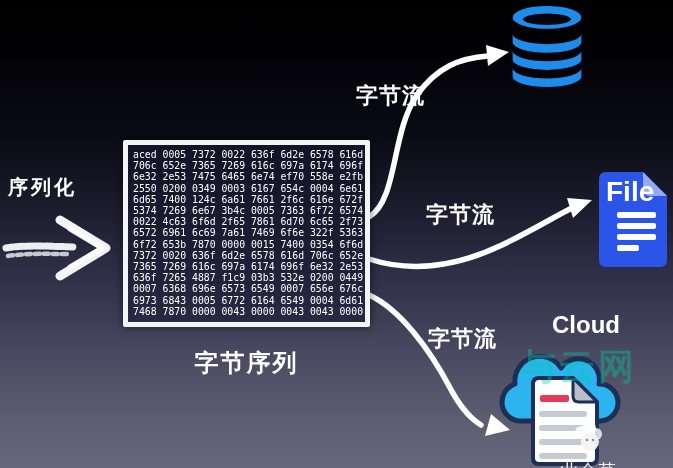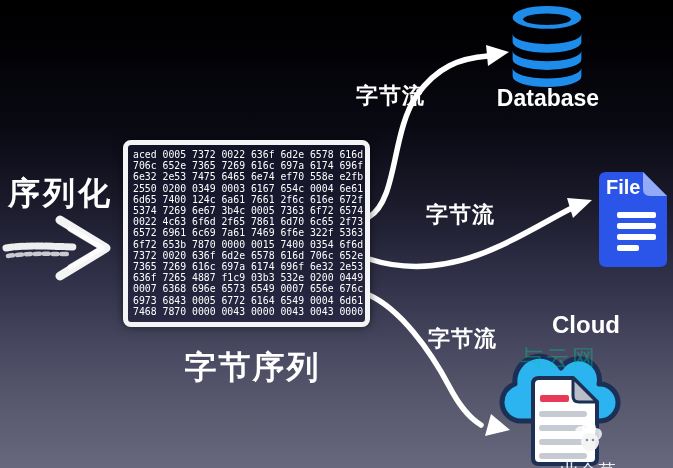--- a/index.html
+++ b/index.html
@@ -5,40 +5,40 @@
   html,body{margin:0;padding:0;background:#222;}
   .stage{
     position:relative;width:673px;height:468px;overflow:hidden;
     font-family:"Liberation Sans",sans-serif;
     background:linear-gradient(180deg,
       #000000 0%, #020206 12%, #0a0a14 28%, #1b1b2c 44%,
       #31314a 60%, #4a4a62 76%, #5d5d72 90%, #67677d 100%);
   }
   .abs{position:absolute;}
   .cn{color:#fff;font-weight:bold;line-height:1.1;}
-  .serialize{left:8px;top:176px;font-size:32px;letter-spacing:3px;z-index:4;}
-  .byteseq{left:129px;top:350px;width:247px;text-align:center;font-size:32px;letter-spacing:2px;z-index:4;}
+  .serialize{left:8px;top:176px;font-size:20px;letter-spacing:3px;z-index:4;}
+  .byteseq{left:123px;top:350px;width:247px;text-align:center;font-size:24px;letter-spacing:2px;z-index:4;}
   .bs{font-size:22px;letter-spacing:1px;z-index:4;}
   .bs1{left:356px;top:84px;}
   .bs2{left:426px;top:203px;}
   .bs3{left:428px;top:327px;}
   .hexbox{
     left:123px;top:140px;width:247px;height:187px;box-sizing:border-box;
-    border:5px solid #f4f4f6;border-radius:8px;z-index:3;
+    border:5px solid #f4f4f6;border-radius:2px;z-index:3;
     background:linear-gradient(180deg,#131327 0%,#1c1c33 55%,#292944 100%);
     padding:4px 5px;box-shadow:0 0 10px rgba(0,0,0,.55);
   }
   .hexlines{color:#ffffff;font-family:"DejaVu Sans Mono",monospace;
     font-size:9.8px;line-height:11.2px;white-space:pre;}
   .dblabel{left:492px;top:86px;width:112px;text-align:center;font-size:23px;z-index:4;}
   .cloudlabel{left:520px;top:312px;width:100px;text-align:right;font-size:24px;z-index:4;}
-  .filelabel{left:606px;top:176px;font-size:20px;z-index:5;color:#fff;font-weight:bold;}
+  .filelabel{left:606px;top:176px;font-size:28px;z-index:5;color:#fff;font-weight:bold;}
   .arrows{left:0;top:0;z-index:2;pointer-events:none;}
   .icon{z-index:3;}
-  .sitewm{left:520px;top:343px;font-size:23px;font-weight:normal;letter-spacing:3px;
+  .sitewm{left:520px;top:343px;font-size:36px;font-weight:bold;letter-spacing:3px;
     color:rgba(0,205,160,0.38);z-index:6;}
   .brand{left:560px;top:419px;display:flex;align-items:center;gap:4px;z-index:6;flex-direction:column;}
   .brandtext{color:#eeeef2;font-size:18px;letter-spacing:1px;}
 </style>
 </head>
 <body>
 
 <div class="stage">
 
   <div class="abs cn serialize">序列化</div>
@@ -75,21 +75,20 @@
     </g>
   </svg>
 
   <svg class="abs icon" style="left:506px;top:5px;" width="82" height="84" viewBox="0 0 82 88">
     <ellipse cx="41" cy="13" rx="36" ry="12" fill="#1e8ceb"></ellipse>
     <ellipse cx="41" cy="15" rx="25" ry="6" fill="#05060c"></ellipse>
     <path d="M5,30 a36,11 0 0 0 72,0 l0,9 a36,11 0 0 1 -72,0 z" fill="#1e8ceb"></path>
     <path d="M5,48 a36,11 0 0 0 72,0 l0,9 a36,11 0 0 1 -72,0 z" fill="#1e8ceb"></path>
     <path d="M5,66 a36,11 0 0 0 72,0 l0,9 a36,11 0 0 1 -72,0 z" fill="#1e8ceb"></path>
   </svg>
-  <div class="abs cn dblabel">Database</div>
 
   <svg class="abs icon" style="left:596px;top:170px;" width="73" height="99" viewBox="0 0 73 99">
     <path d="M10,2 H47 L71,26 V90 Q71,97 64,97 H10 Q3,97 3,90 V9 Q3,2 10,2 Z" fill="#2b55e8"></path>
     <path d="M47,2 V19 Q47,26 54,26 H71 Z" fill="#93aaf7"></path>
     <rect x="21" y="42" width="39" height="6" rx="2" fill="#fff"></rect>
     <rect x="21" y="53" width="39" height="6" rx="2" fill="#fff"></rect>
     <rect x="21" y="64" width="39" height="6" rx="2" fill="#fff"></rect>
     <rect x="21" y="75" width="22" height="6" rx="2" fill="#fff"></rect>
   </svg>
   <div class="abs filelabel">File</div>

